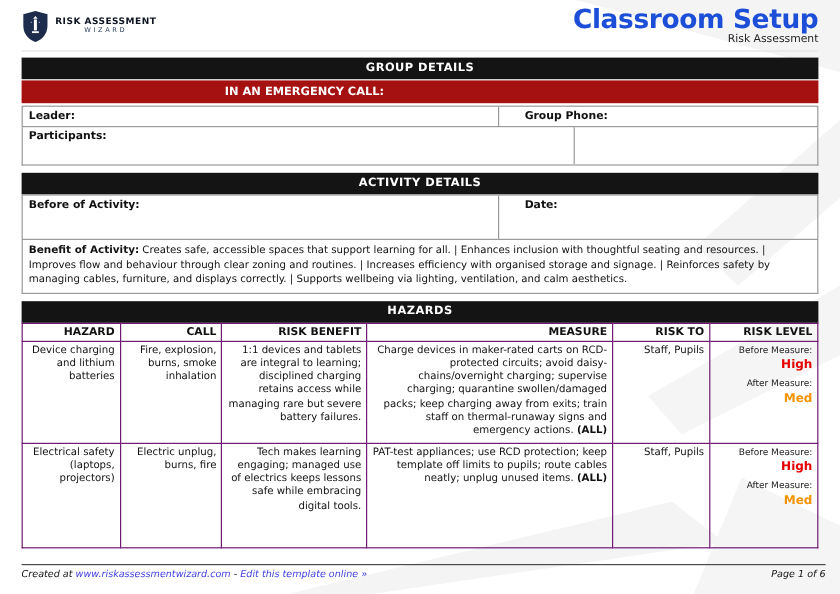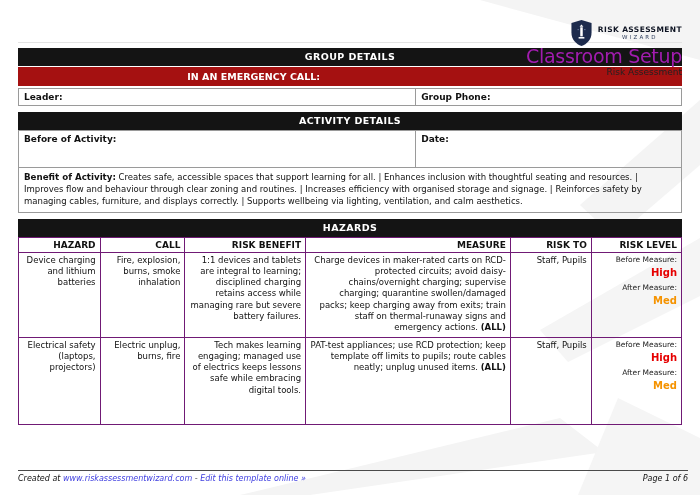--- a/index.html
+++ b/index.html
@@ -13,39 +13,39 @@
   html,body{width:700px;height:495px;}
   body{
     font-family:"DejaVu Sans","Liberation Sans",sans-serif;
     background:#ffffff;color:#111;overflow:hidden;
   }
   .page{position:relative;width:700px;height:495px;background:#fff;}
   .watermark{position:absolute;inset:0;z-index:0;}
   .content{position:relative;z-index:1;padding:0 18px;}
 
   
-  .doc-header{display:flex;justify-content:space-between;align-items:flex-end;
-    padding-top:19px;height:43px;border-bottom:1px solid #e3e3e3;flex-direction:column;}
+  .doc-header{display:flex;justify-content:space-between;align-items:center;
+    padding-top:1px;height:43px;border-bottom:1px solid #e3e3e3;}
   .brand{display:flex;align-items:center;gap:5px;}
   .brand-text{line-height:1.15;}
   .brand-line1{font-size:7.5px;font-weight:bold;letter-spacing:.4px;color:#0d1322;}
   .brand-line2{font-size:5.5px;letter-spacing:2.2px;color:#30405f;text-align:center;}
   .title-block{text-align:right;line-height:1.05;}
-  .doc-title{font-size:19px;font-weight:normal;letter-spacing:-.3px;color:#a21caf;}
+  .doc-title{font-size:22px;font-weight:bold;letter-spacing:-.3px;color:#1d4ed8;}
   .doc-subtitle{font-size:9px;color:#222;margin-top:1px;}
 
   
   .bar{background:var(--header_bar);color:#fff;font-size:9.5px;font-weight:bold;
     text-align:center;padding:3px 0 4px;letter-spacing:.4px;}
   .emergency{background:var(--emergency_bar);color:#fff;font-weight:bold;font-size:9.5px;
     display:flex;margin-top:1px;height:19px;align-items:center;}
   .emergency .left{width:71%;text-align:center;}
 
   
-  .grid-row{display:flex;border:1px solid #9a9a9a;border-top:none;background:transparent;}
+  .grid-row{display:flex;border:1px solid #9a9a9a;border-top:none;background:transparent;gap:16px;}
   .grid-row.first{border-top:1px solid #9a9a9a;margin-top:2px;}
   .cell-label{font-size:9px;font-weight:bold;padding:3px 5px;}
   .vdiv{border-right:1px solid #9a9a9a;}
 
   .sec{margin-top:6px;}
 
   .purpose-row{height:38px;}
   .benefit-row{display:block;border:1px solid #9a9a9a;border-top:none;
     padding:3px 5px 4px;font-size:8.5px;line-height:1.4;}
   .benefit-row b{font-size:8.7px;}
@@ -105,20 +105,24 @@
     </div>
 
     <div class="sec" style="margin-top:5px;">
       <div class="bar">GROUP DETAILS</div>
       <div class="emergency">
         <div class="left">IN AN EMERGENCY CALL:</div>
       </div>
       <div class="grid-row first" style="height:18px;">
         <div class="cell-label vdiv" style="width:60%;">Leader:</div>
         <div class="cell-label" style="flex:1;">Group Phone:</div>
+      </div>
+      <div class="grid-row" style="height:32px;">
+        <div class="cell-label vdiv" style="width:69.5%;">Participants:</div>
+        <div style="flex:1;"></div>
       </div>
     </div>
 
     <div class="sec">
       <div class="bar">ACTIVITY DETAILS</div>
       <div class="grid-row first purpose-row" style="margin-top:0;">
         <div class="cell-label vdiv" style="width:60%;">Before of Activity:</div>
         <div class="cell-label" style="flex:1;">Date:</div>
       </div>
       <div class="benefit-row">

